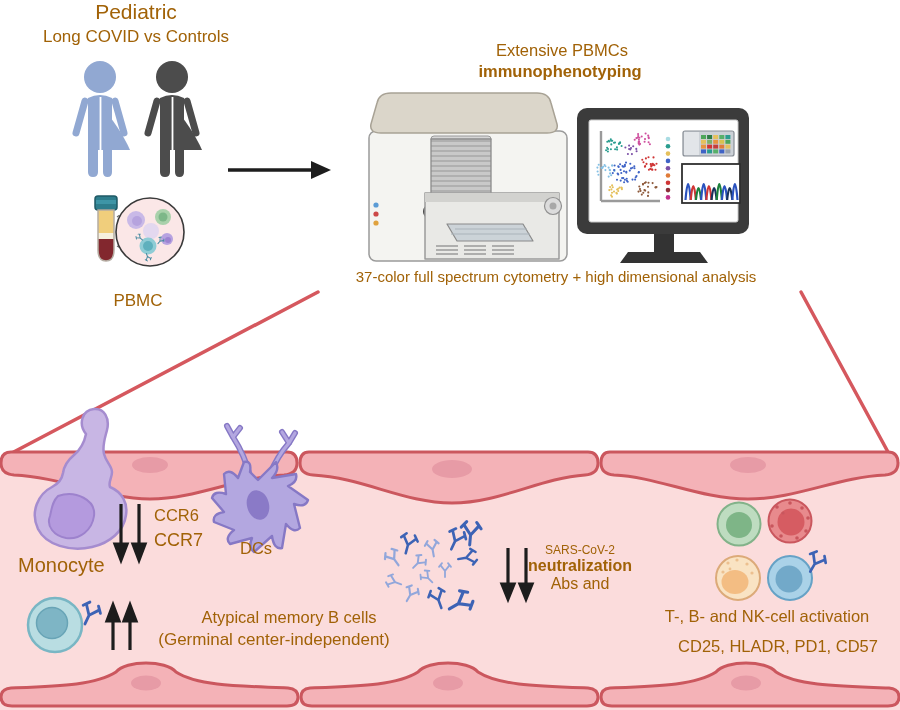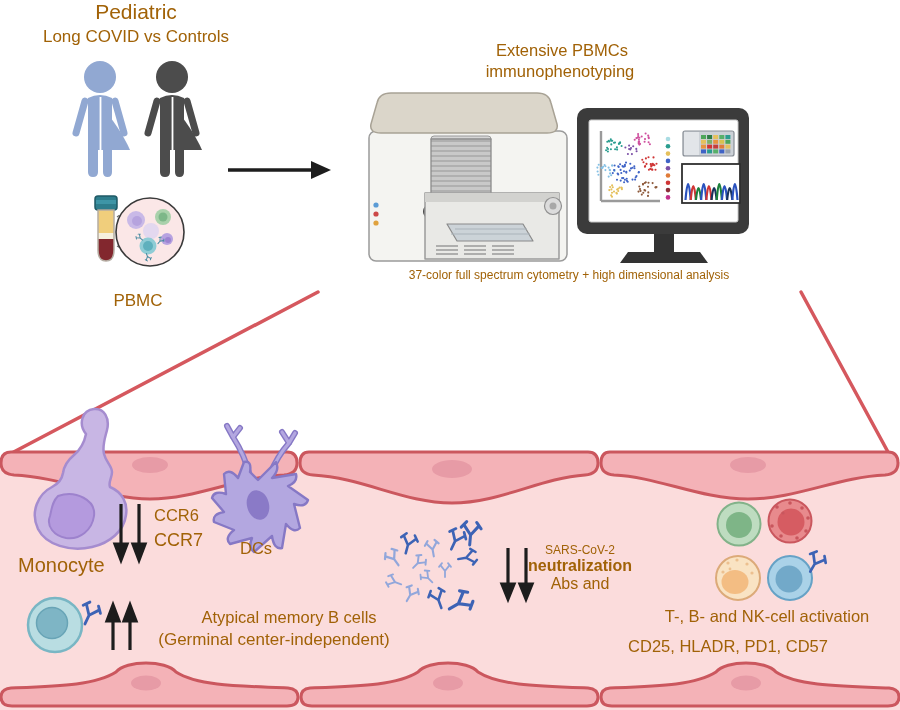--- a/index.html
+++ b/index.html
@@ -469,25 +469,25 @@
       <use href="#antibody" transform="translate(139,237) rotate(-50) scale(0.32)" stroke="#44889e"></use>
       <use href="#antibody" transform="translate(161,240) rotate(40) scale(0.32)" stroke="#44889e"></use>
       <use href="#antibody" transform="translate(148,258) rotate(160) scale(0.32)" stroke="#44889e"></use>
     </g>
 </svg>
 
 <div class="t c" style="left:136px;top:0px;font-size:21px;">Pediatric</div>
 <div class="t c" style="left:136px;top:27px;font-size:17px;">Long COVID vs Controls</div>
 <div class="t c" style="left:138px;top:291px;font-size:17px;">PBMC</div>
 <div class="t c" style="left:562px;top:41px;font-size:16.5px;">Extensive PBMCs</div>
-<div class="t c" style="left:560px;top:62px;font-size:16.5px;">immunophenotyping</div>
-<div class="t c" style="left:556px;top:268px;font-size:12px;margin-left:13px;">37-color full spectrum cytometry + high dimensional analysis</div>
+<div class="t c" style="left:560px;top:62px;font-size:16.5px;font-weight:bold;">immunophenotyping</div>
+<div class="t c" style="left:556px;top:268px;font-size:15px;">37-color full spectrum cytometry + high dimensional analysis</div>
 <div class="t" style="left:18px;top:554px;font-size:20px;">Monocyte</div>
 <div class="t" style="left:154px;top:506px;font-size:16.5px;">CCR6</div>
 <div class="t" style="left:154px;top:530px;font-size:18px;">CCR7</div>
 <div class="t" style="left:240px;top:539px;font-size:16.5px;">DCs</div>
 <div class="t c" style="left:259px;top:608px;font-size:16.5px;margin-left:30px;">Atypical memory B cells</div>
 <div class="t c" style="left:274px;top:630px;font-size:17px;">(Germinal center-independent)</div>
 <div class="t c" style="left:580px;top:543px;font-size:12px;">SARS-CoV-2</div>
 <div class="t c" style="left:580px;top:575px;font-size:16px;">Abs and</div>
 <div class="t c" style="left:580px;top:557px;font-size:16px;font-weight:bold;">neutralization</div>
 <div class="t c" style="left:767px;top:607px;font-size:16.5px;">T-, B- and NK-cell activation</div>
-<div class="t c" style="left:728px;top:637px;font-size:16.5px;">CD25, HLADR, PD1, CD57</div>
+<div class="t c" style="left:778px;top:637px;font-size:16.5px;">CD25, HLADR, PD1, CD57</div>
 
 </body></html>

